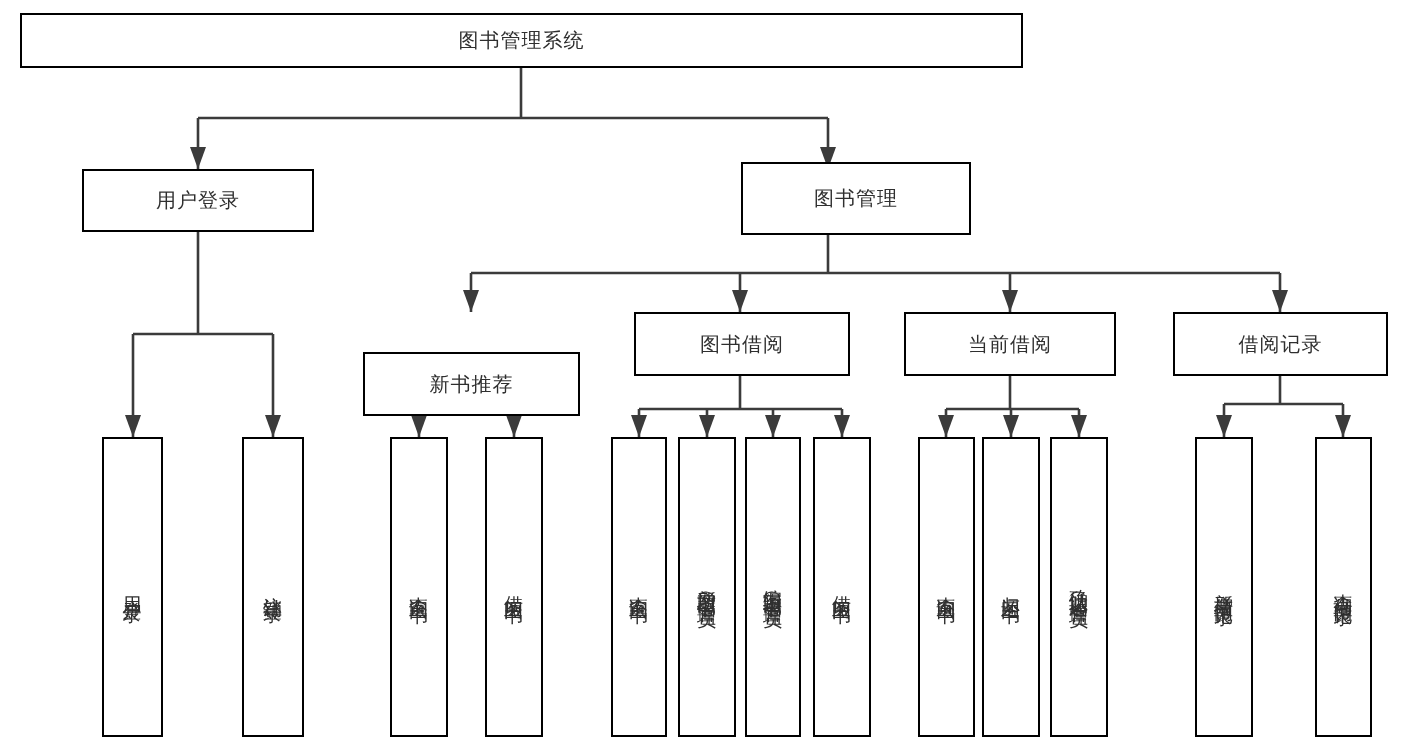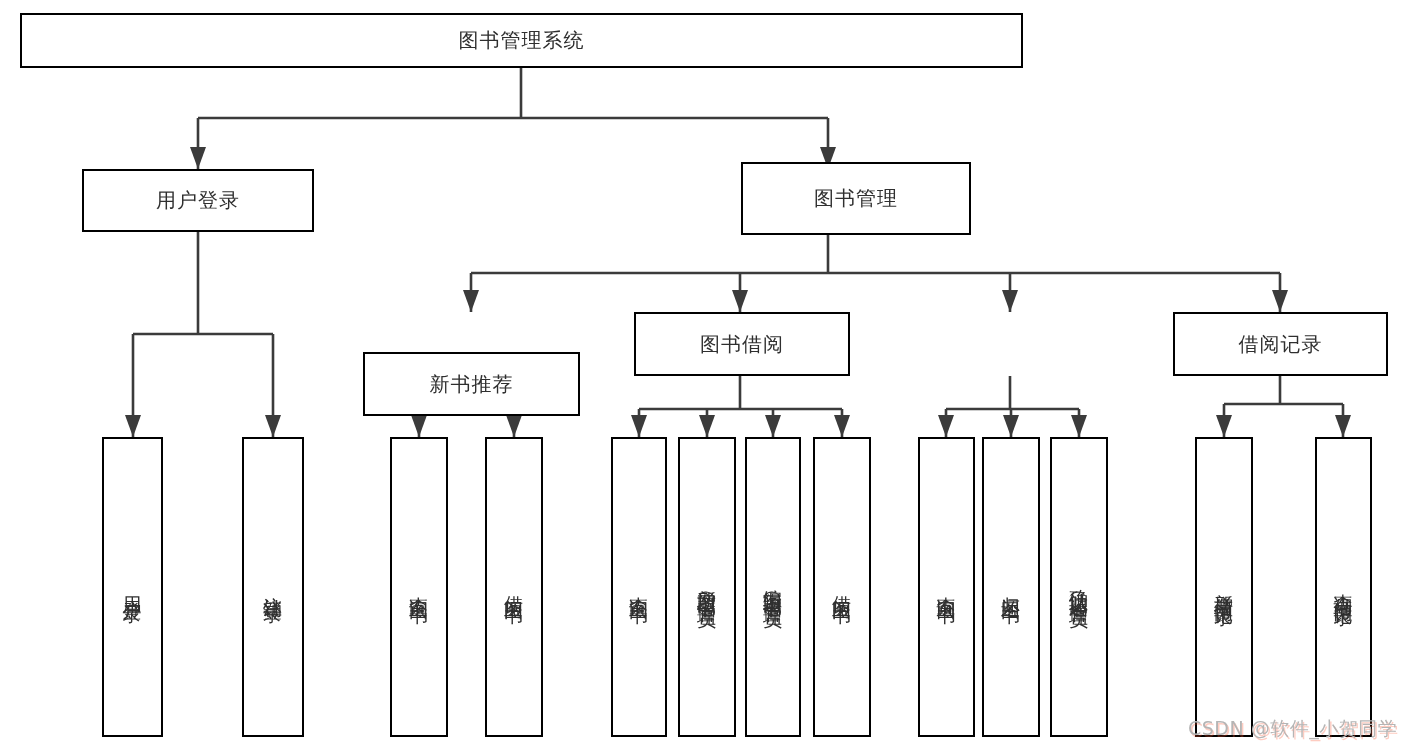--- a/index.html
+++ b/index.html
@@ -119,35 +119,35 @@
     <polygon points="1335,415 1351,415 1343,437"></polygon>
   </svg>
 
   <div class="node" style="left:20px;top:13px;width:1003px;height:55px;">图书管理系统</div>
 
   <div class="node" style="left:82px;top:169px;width:232px;height:63px;">用户登录</div>
   <div class="node" style="left:713px;top:162px;width:230px;height:73px;margin-left:28px;">图书管理</div>
 
   <div class="node" style="left:363px;top:312px;width:217px;height:64px;margin-top:40px;">新书推荐</div>
   <div class="node" style="left:634px;top:312px;width:216px;height:64px;">图书借阅</div>
+  <div class="node" style="left:904px;top:312px;width:212px;height:64px;">当前借阅</div>
   <div class="node" style="left:1173px;top:312px;width:215px;height:64px;">借阅记录</div>
 
   <div class="node leaf" style="left:102px;top:437px;width:61px;height:300px;">用户登录</div>
   <div class="node leaf" style="left:242px;top:437px;width:62px;height:300px;">注销登录</div>
 
   <div class="node leaf" style="left:390px;top:437px;width:58px;height:300px;">查询图书</div>
   <div class="node leaf" style="left:485px;top:437px;width:58px;height:300px;">借阅图书</div>
 
   <div class="node leaf" style="left:611px;top:437px;width:56px;height:300px;">查询图书</div>
   <div class="node leaf" style="left:678px;top:437px;width:58px;height:300px;">新增图书（管理员）</div>
   <div class="node leaf" style="left:745px;top:437px;width:56px;height:300px;">编辑图书（管理员）</div>
   <div class="node leaf" style="left:813px;top:437px;width:58px;height:300px;">借阅图书</div>
 
   <div class="node leaf" style="left:918px;top:437px;width:57px;height:300px;">查询图书</div>
   <div class="node leaf" style="left:982px;top:437px;width:58px;height:300px;">归还图书</div>
   <div class="node leaf" style="left:1050px;top:437px;width:58px;height:300px;">确认归还（管理员）</div>
 
   <div class="node leaf" style="left:1195px;top:437px;width:58px;height:300px;">新增借阅记录</div>
   <div class="node leaf" style="left:1315px;top:437px;width:57px;height:300px;">查询借阅记录</div>
 
-  <div id="watermark">CSDN @软件_小贺同学</div>
 
 </div>
 
 </body></html>

